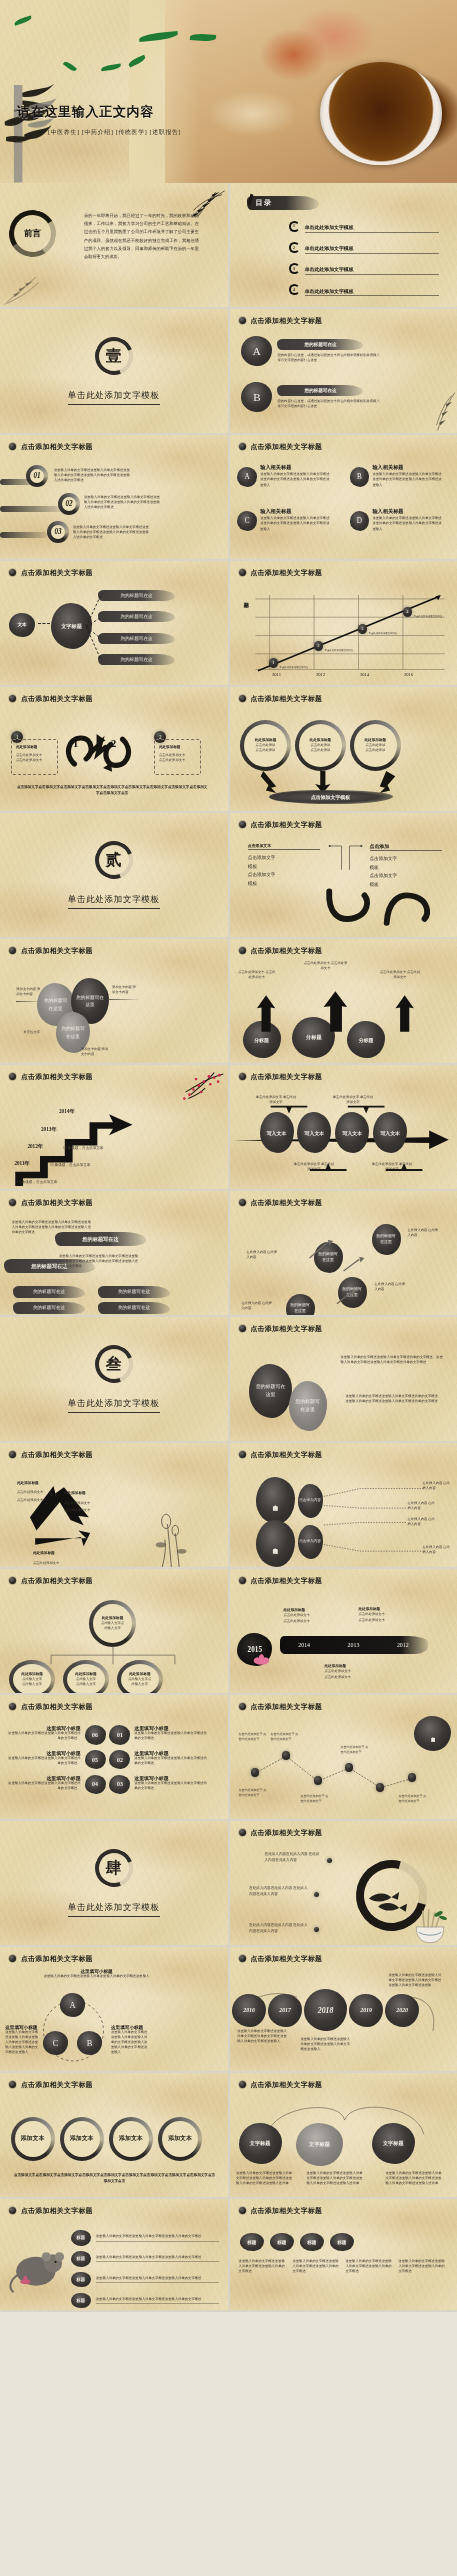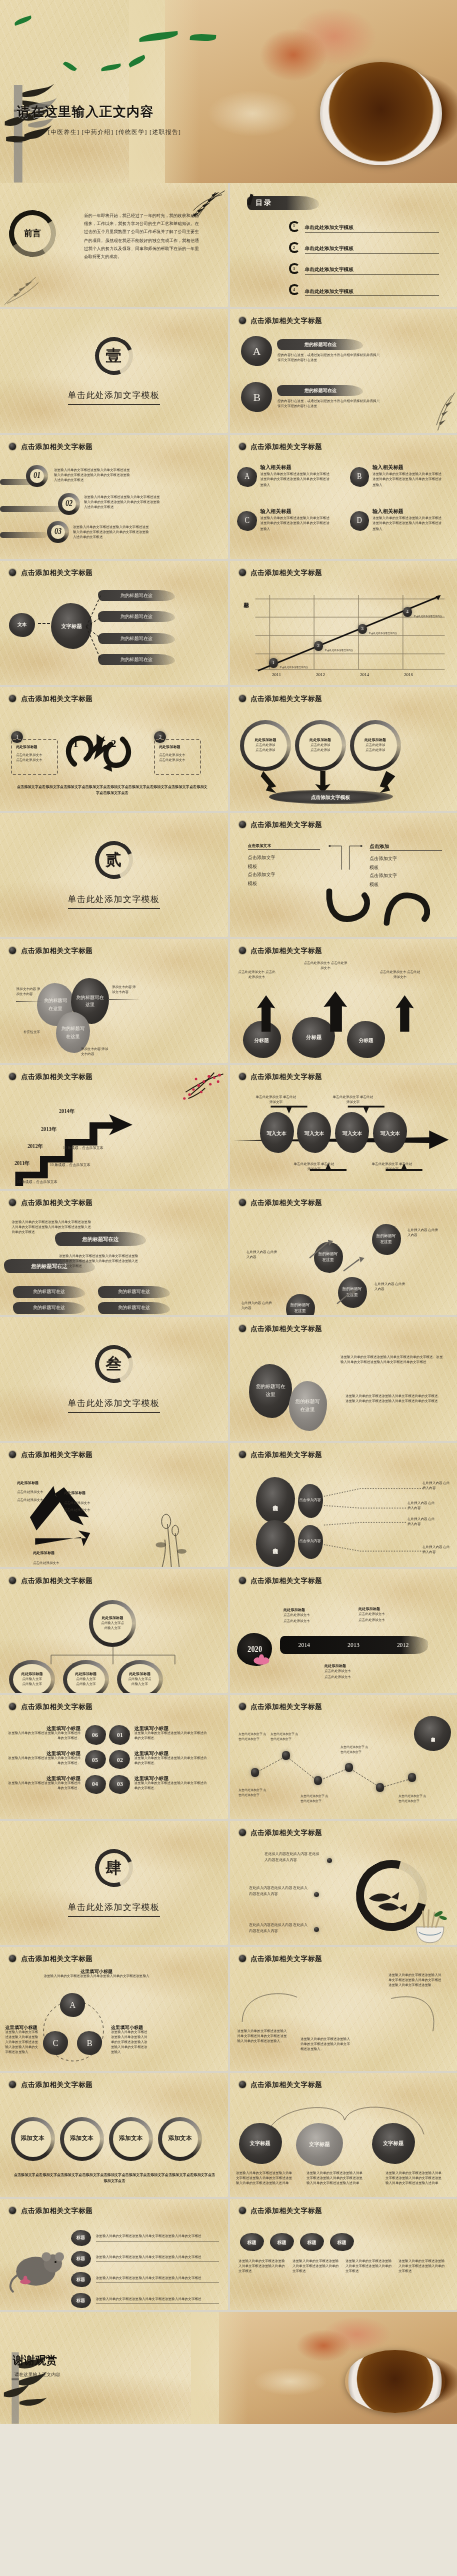--- a/index.html
+++ b/index.html
@@ -894,21 +894,21 @@
         </div>
       </div>
     </div>
 
     <div class="slide half" style="height:124px;">
       <div class="s-head">
         <div class="s-dot"></div>
         <div class="s-title">点击添加相关文字标题</div>
       </div>
       <div style="position:absolute;left:7.8px;top:64px;width:35px;height:33px;border-radius:48% 52% 44% 56%/54% 46% 54% 46%;background:radial-gradient(ellipse at 40% 35%,#2c2926,#0e0d0b 70%);display:flex;align-items:center;justify-content:center;color:#f5f1e8;font-size:7.2px;font-weight:bold;">
-        <span>2020</span>
+        <span>2015</span>
       </div>
       <svg style="position:absolute;left:23.5px;top:84px;width:17px;height:14.4px;" viewBox="0 0 26 22">
         <g fill="#e5739c">
             <ellipse cx="13" cy="13" rx="11" ry="5"></ellipse>
             <ellipse cx="13" cy="9" rx="4" ry="7"></ellipse>
           <ellipse cx="6" cy="11" rx="5" ry="4" transform="rotate(-25 6 11)"></ellipse>
           <ellipse cx="20" cy="11" rx="5" ry="4" transform="rotate(25 20 11)"></ellipse>
           </g>
       </svg>
       <div style="position:absolute;left:50px;top:67px;width:148px;height:18.3px;background:linear-gradient(90deg,#0f0e0c 0%,#1a1816 82%,rgba(26,24,22,.15) 100%);border-radius:3.9px 19.6px 13px 5.2px/5.2px 6.5px 7.8px 5.2px;display:flex;align-items:center;justify-content:space-around;color:#f3efe6;font-size:5.9px;">
@@ -1099,20 +1099,37 @@
       <div class="s-head">
         <div class="s-dot"></div>
         <div class="s-title">点击添加相关文字标题</div>
       </div>
       <svg style="position:absolute;left:7.8px;top:37px;width:209px;height:59px;" viewBox="0 0 320 90">
         <g stroke="#6a6252" stroke-width="1" fill="none">
           <path d="M8 58 C8 14 64 8 92 20"></path>
             <path d="M236 22 C280 12 308 30 300 72"></path>
         </g>
       </svg>
+      <div style="position:absolute;left:2.6px;top:42px;display:flex;align-items:center;gap:2px;">
+        <div class="ink-blob" style="width:34px;height:33px;font-size:5.9px;font-style:italic;font-weight:bold;">
+            <span>2016</span>
+          </div>
+        <div class="ink-blob" style="width:34px;height:33px;font-size:5.9px;font-style:italic;font-weight:bold;">
+            <span>2017</span>
+          </div>
+        <div class="ink-blob" style="width:43px;height:42px;font-size:7.8px;font-style:italic;font-weight:bold;">
+            <span>2018</span>
+          </div>
+        <div class="ink-blob" style="width:34px;height:33px;font-size:5.9px;font-style:italic;font-weight:bold;">
+            <span>2019</span>
+          </div>
+        <div class="ink-blob" style="width:34px;height:33px;font-size:5.9px;font-style:italic;font-weight:bold;">
+            <span>2020</span>
+          </div>
+      </div>
       <div class="tiny" style="position:absolute;left:7.8px;top:82px;width:51px;">这里输入简单的文字概述这里输入简单文字概述简单的文字概述这里输入简单的文字概述这里输入。</div>
       <div class="tiny" style="position:absolute;left:71px;top:90px;width:51px;">这里输入简单的文字概述这里输入简单的文字概述这里输入简单文字概述这里输入。</div>
       <div class="tiny" style="position:absolute;left:159px;top:26px;width:54px;">这里输入简单的文字概述这里输入简单文字概述这里输入简单的文字概述这里输入简单文字概述这里输。</div>
     </div>
   </div>
 
   <div class="row">
     <div class="slide half" style="height:124px;">
       <div class="s-head">
         <div class="s-dot"></div>
@@ -1228,30 +1245,15 @@
             <span>标题</span>
           </div>
       </div>
       <div class="tiny" style="position:absolute;left:9.1px;top:60px;width:47px;">这里输入简单的文字概述这里输入简单文字概述这里输入简单的文字概述</div>
       <div class="tiny" style="position:absolute;left:63px;top:60px;width:47px;">这里输入简单的文字概述这里输入简单文字概述这里输入简单的文字概述</div>
       <div class="tiny" style="position:absolute;left:116px;top:60px;width:47px;">这里输入简单的文字概述这里输入简单文字概述这里输入简单的文字概述</div>
       <div class="tiny" style="position:absolute;left:169px;top:60px;width:47px;">这里输入简单的文字概述这里输入简单文字概述这里输入简单的文字概述</div>
     </div>
   </div>
 
-  <div class="slide closing">
-    <div class="cover-photo" style="width:52%;"></div>
-    <svg style="position:absolute;left:0;bottom:0;width:78px;height:72px;z-index:3;opacity:.9" viewBox="0 0 120 110">
-      <rect x="18" y="0" width="11" height="110" fill="#8d8b86" opacity=".8"></rect>
-      <rect x="18" y="40" width="11" height="3" fill="#5d5b57"></rect>
-      <g fill="#17150f">
-        <path d="M29 18 C46 10 62 14 74 4 C60 22 44 28 29 24 Z"></path>
-        <path d="M29 44 C46 36 60 38 72 30 C60 48 44 54 29 50 Z"></path>
-        <path d="M6 62 C22 54 34 56 46 48 C34 66 20 72 6 68 Z"></path>
-        <path d="M30 76 C46 70 60 74 72 70 C58 84 42 84 30 80 Z"></path>
-      </g>
-    </svg>
-    <div class="thanks">谢谢观赏</div>
-    <div class="sub2">请在这里输入正文内容</div>
-  </div>
 
 </div>
 
 
 </body></html>

